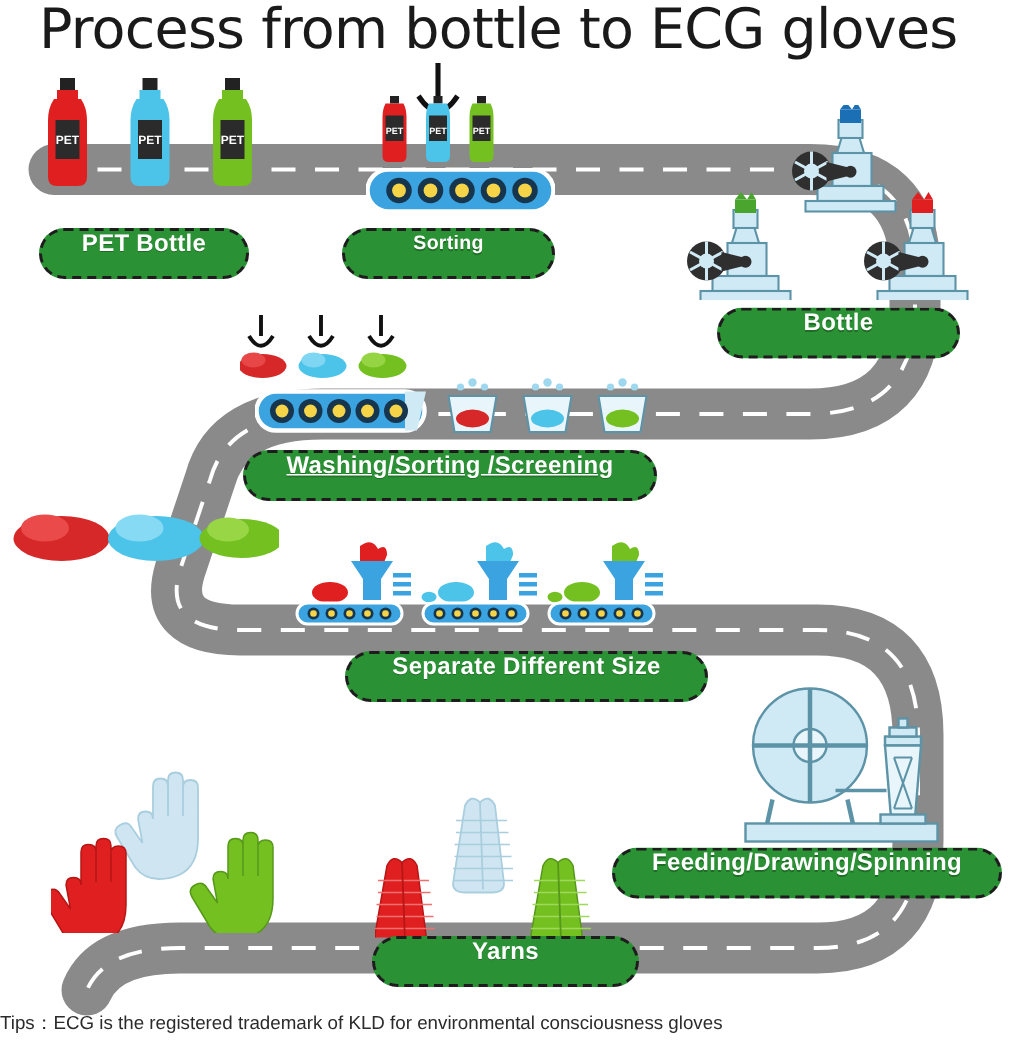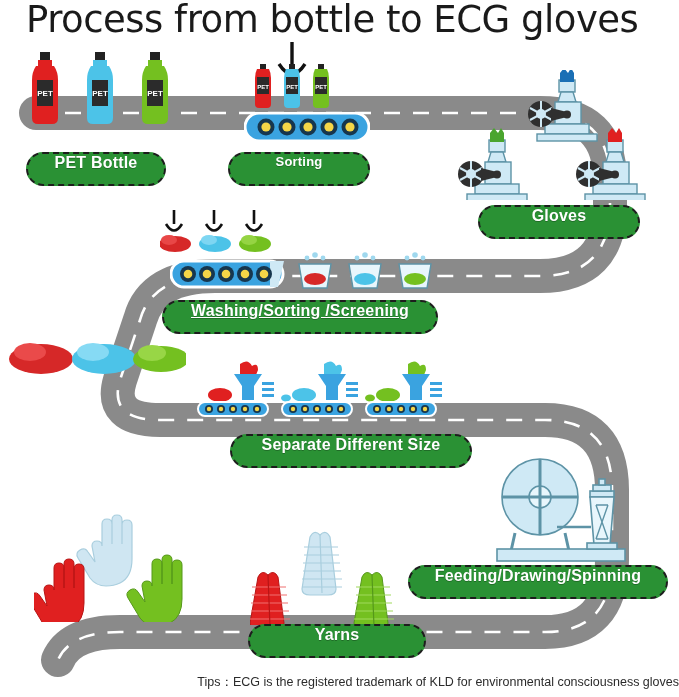--- a/index.html
+++ b/index.html
@@ -9,21 +9,21 @@
   #road-layer{position:absolute;left:0;top:0;width:679px;height:697px;}
   .art{position:absolute;}
   .badge{position:absolute;background:#2a9134;border:2px dashed #1d1d1d;
          border-radius:22px;color:#ffffff;font-weight:bold;
          display:flex;align-items:flex-start;justify-content:center;
          white-space:nowrap;letter-spacing:.2px;
          text-shadow:0 1px 0 rgba(0,0,0,.25);}
   #title{position:absolute;left:26px;top:-2px;width:640px;height:44px;
          font-size:37px;color:#1a1a1a;font-weight:400;letter-spacing:-.5px;
          font-family:"DejaVu Sans",sans-serif;}
-  #tips{position:absolute;left:0;top:674px;width:679px;text-align:right;
+  #tips{position:absolute;left:0;top:674px;width:679px;text-align:left;
         font-size:12.5px;color:#2b2b2b;font-family:"Liberation Sans",sans-serif;}
 </style>
 </head>
 <body>
 
 <div id="stage">
 
   <div id="title">Process from bottle to ECG gloves</div>
 
   <svg id="road-layer" viewBox="0 0 679 697">
@@ -364,21 +364,21 @@
     </g>
   </svg>
 
   <div class="badge" style="left:26px;top:152px;width:136px;height:30px;font-size:16px;">
     <span>PET Bottle</span>
   </div>
   <div class="badge" style="left:228px;top:152px;width:138px;height:30px;font-size:13px;">
     <span>Sorting</span>
   </div>
   <div class="badge" style="left:478px;top:205px;width:158px;height:30px;font-size:16px;">
-    <span>Gloves</span>
+    <span>Bottle</span>
   </div>
   <div class="badge" style="left:162px;top:300px;width:272px;height:30px;font-size:16px;text-decoration:underline;">
     <span>Washing/Sorting /Screening</span>
   </div>
   <div class="badge" style="left:230px;top:434px;width:238px;height:30px;font-size:16px;">
     <span>Separate Different Size</span>
   </div>
   <div class="badge" style="left:408px;top:565px;width:256px;height:30px;font-size:16px;">
     <span>Feeding/Drawing/Spinning</span>
   </div>

